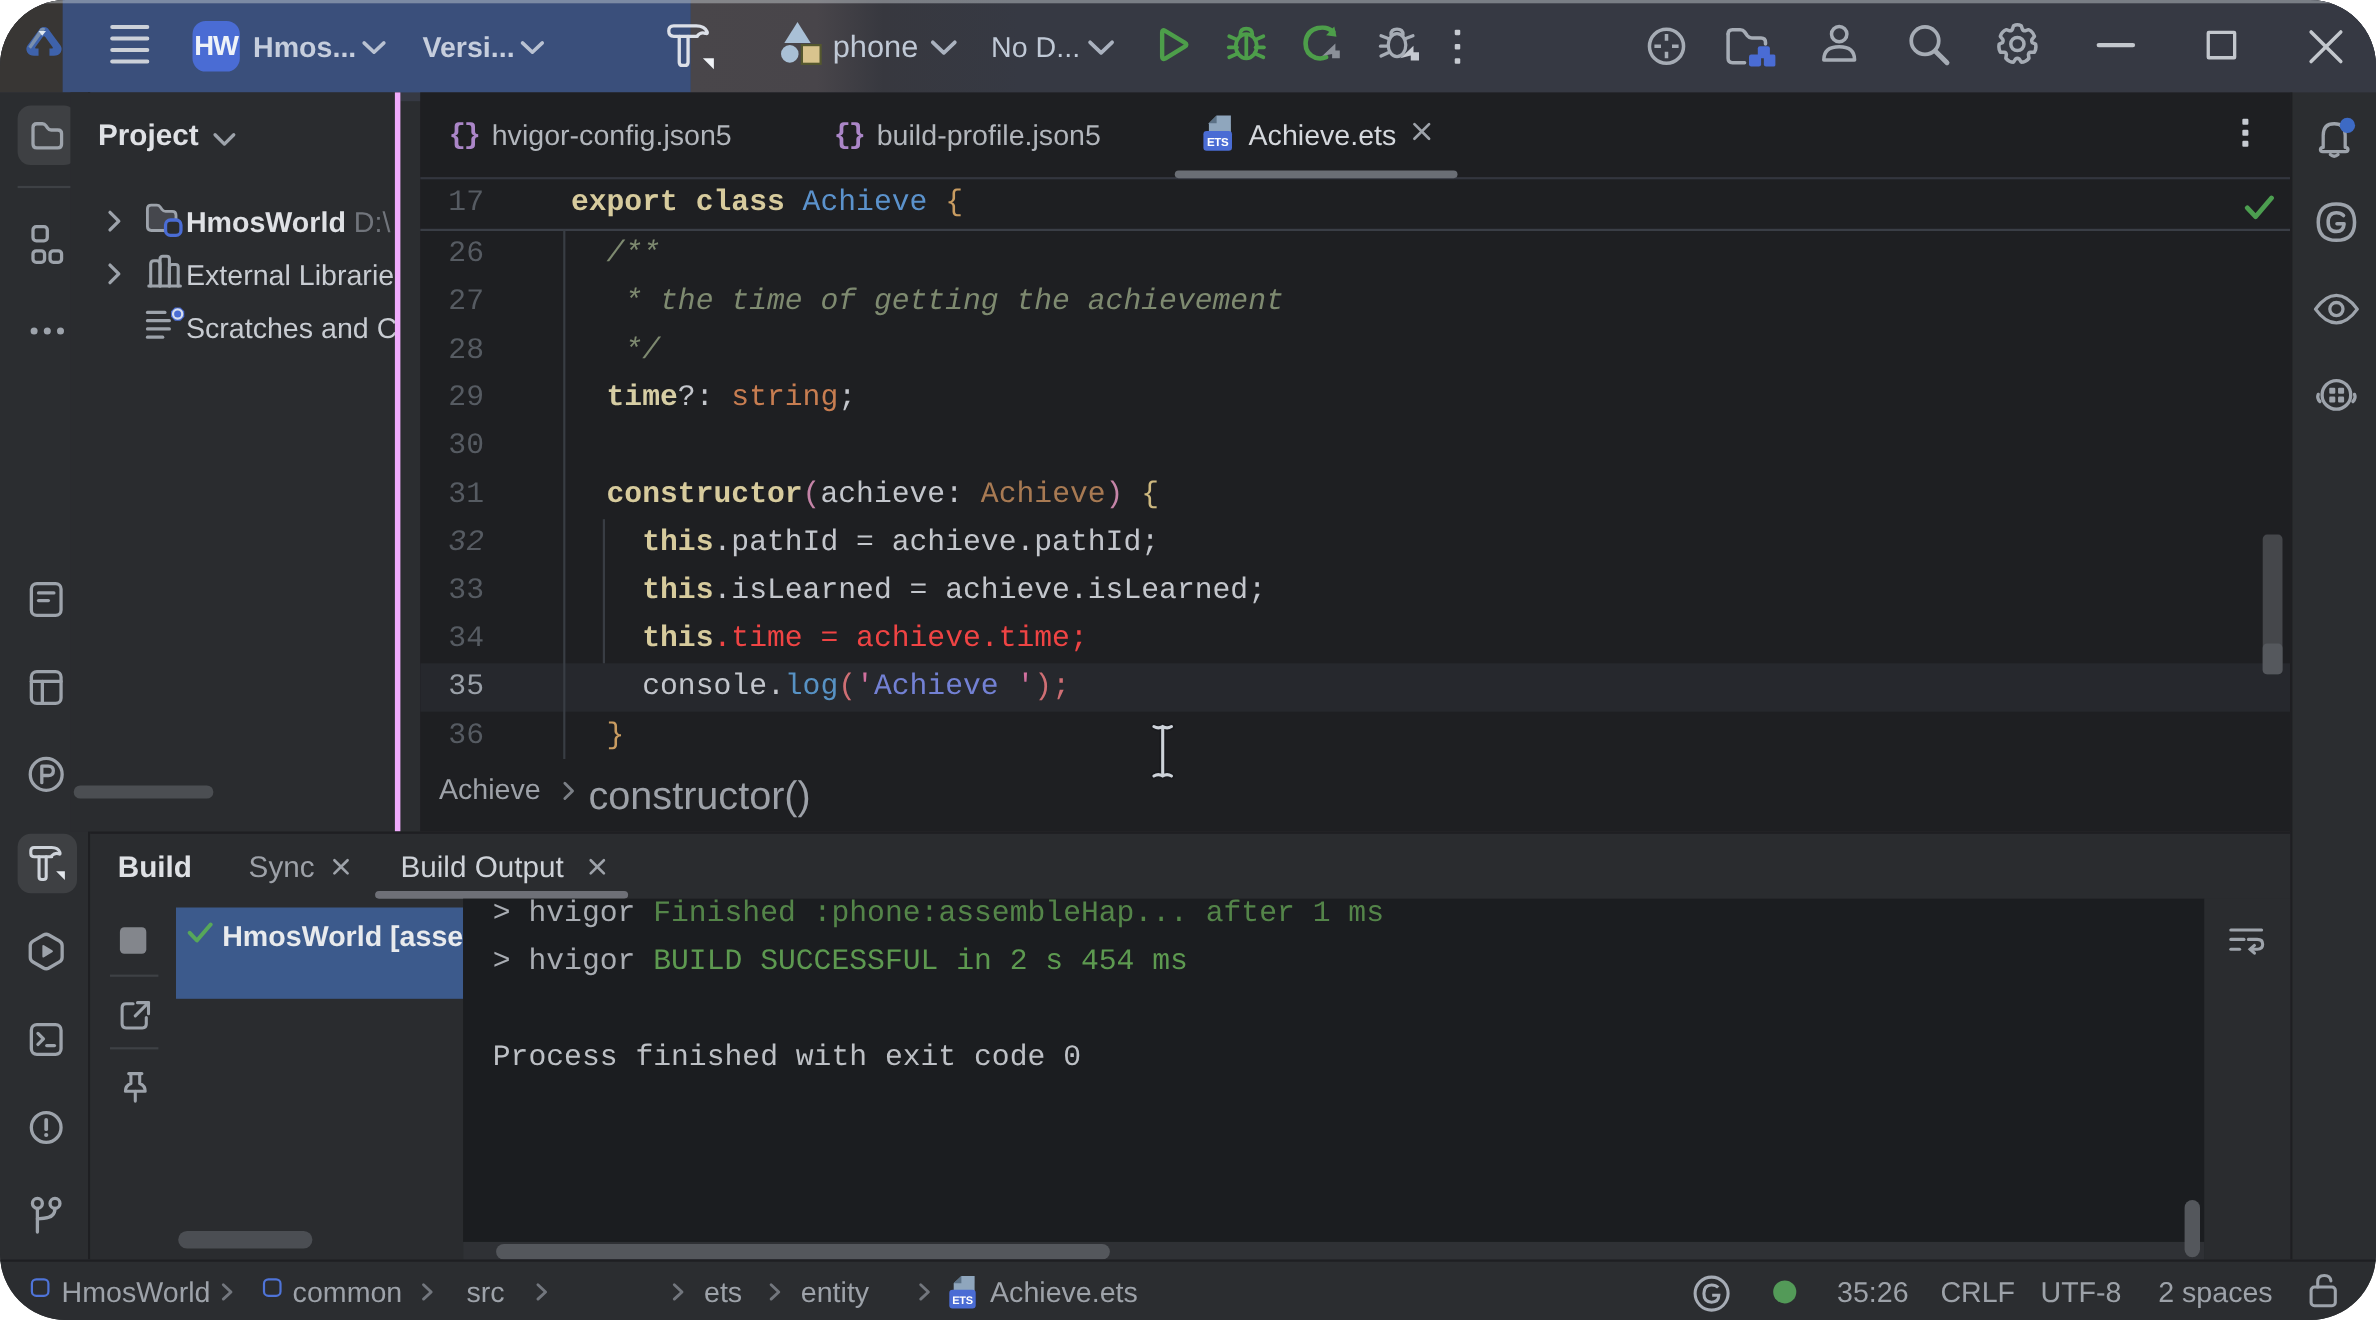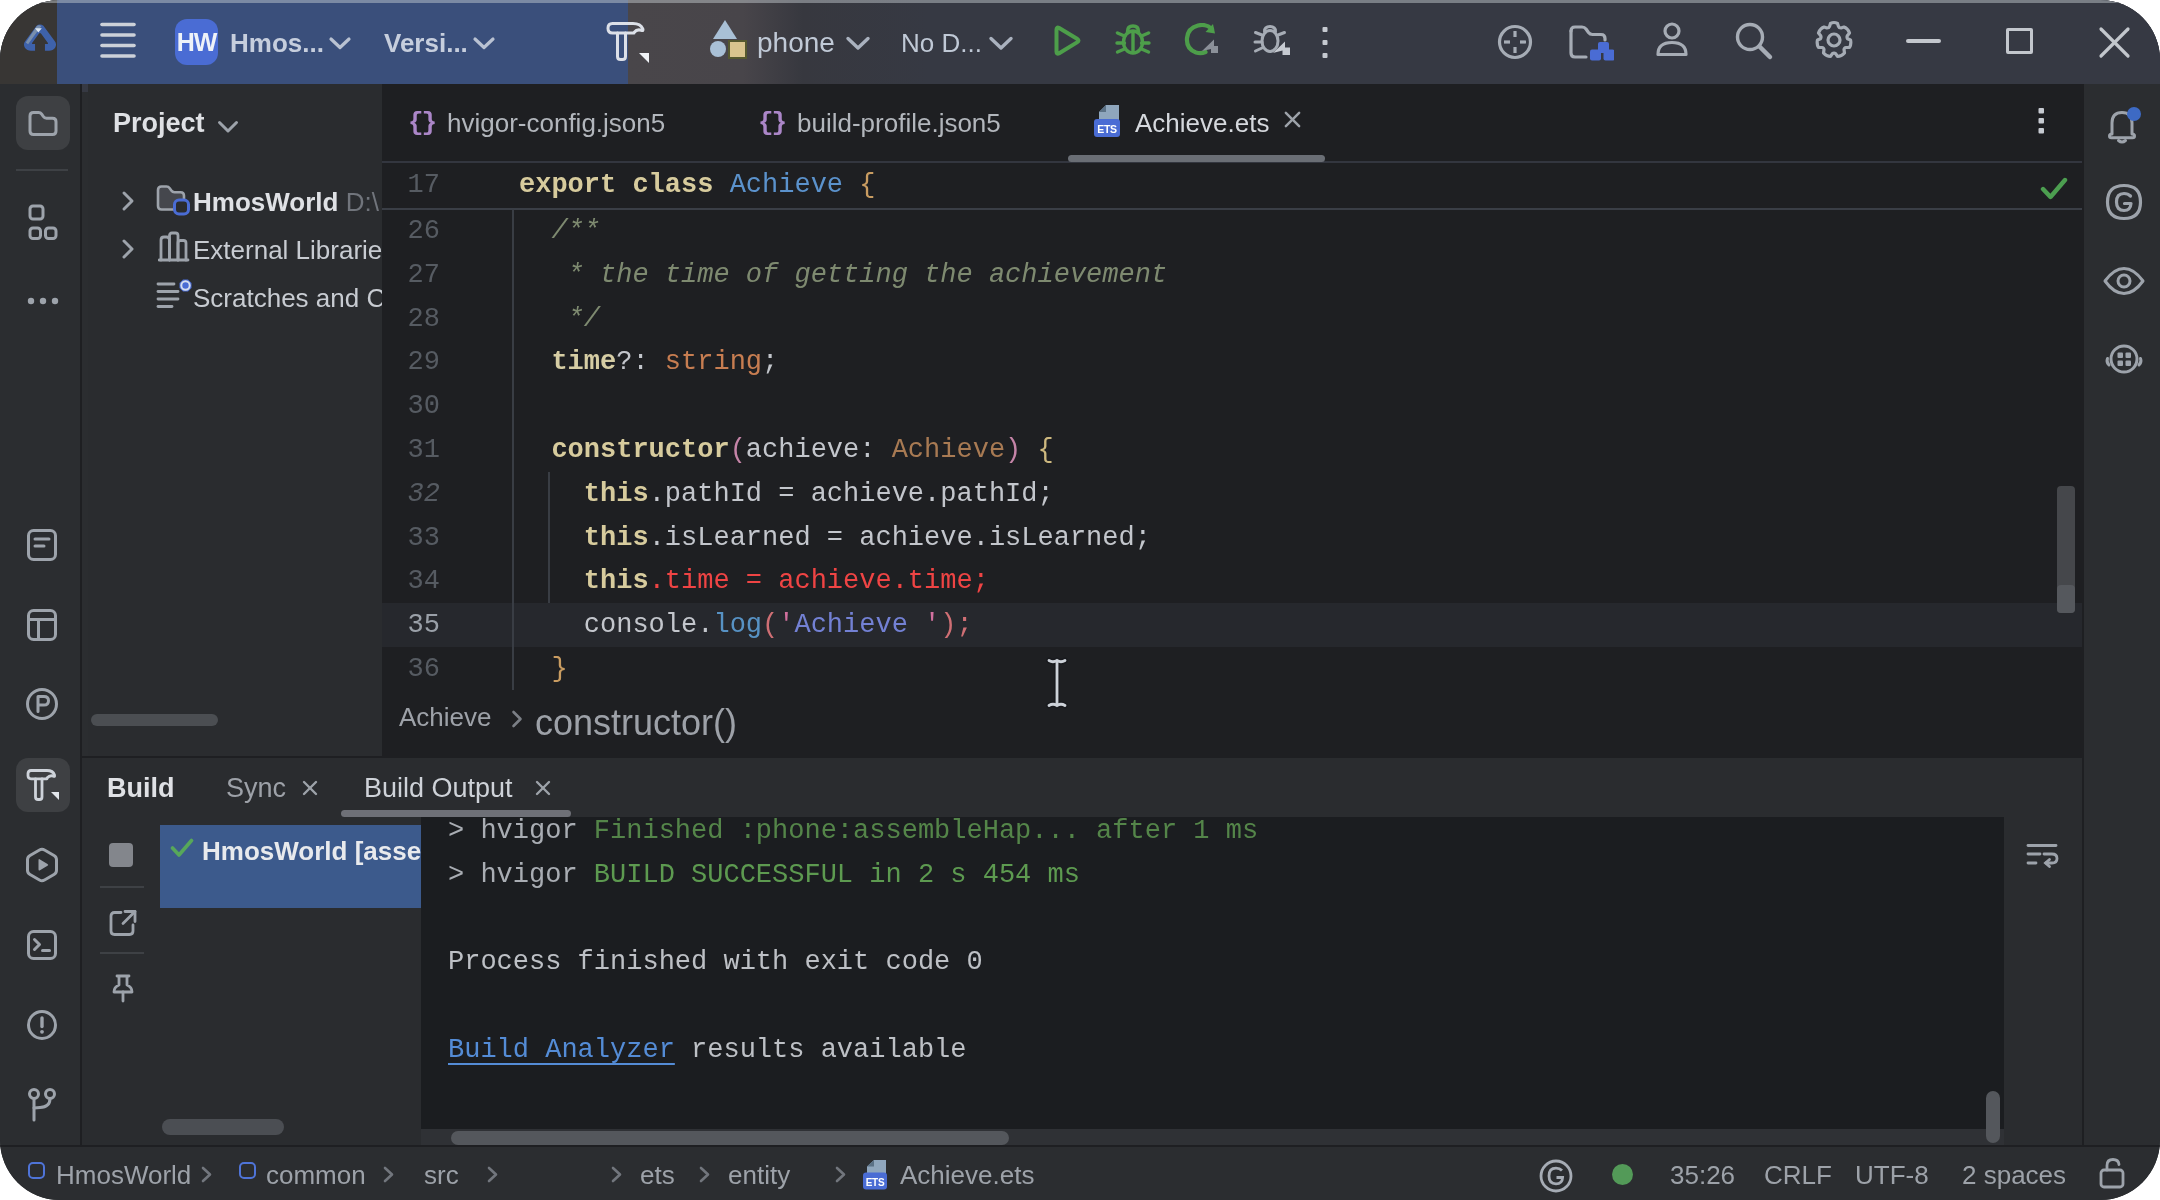--- a/index.html
+++ b/index.html
@@ -21,21 +21,21 @@
   .tb-txt { position:absolute; top:28px; font-size:26px; color:#c6cedd; }
 
   
   .leftrail { position:absolute; left:0; top:84px; width:82px; height:1061px; background:#2b2d30; border-right:2px solid #1e1f22; }
   .railbtn { position:absolute; left:16px; width:54px; height:54px; background:#3e4043; border-radius:12px; }
 
   
   .rightrail { position:absolute; left:2082px; top:84px; width:78px; height:1061px; background:#2b2d30; border-left:2px solid #1e1f22; }
 
   
-  .project { position:absolute; left:88px; top:84px; width:300px; height:672px; background:#2a2c2f; border-right:2px solid #f0abfc; overflow:hidden; }
+  .project { position:absolute; left:64px; top:84px; width:300px; height:672px; background:#2a2c2f; border-right:5px solid #f0abfc; overflow:hidden; }
 
   
   .editor { position:absolute; left:382px; top:84px; width:1700px; height:672px; background:#1e1f22; overflow:hidden; }
   .mono { font-family:"Liberation Mono", monospace; font-size:27px; white-space:pre; }
   .cl { position:absolute; left:0; width:1700px; height:44px; line-height:44px; }
   .num { position:absolute; left:0; width:58px; text-align:right; color:#565b62; font-family:"Liberation Mono", monospace; font-size:27px; line-height:44px; }
   .b { font-weight:bold; }
   .it { font-style:italic; }
 
   
@@ -467,21 +467,20 @@
     <svg class="abs" style="left:88px;top:79px;" width="24" height="22" viewBox="0 0 24 22">
       <path d="M2.5 11 L9 18 L21.5 3.5" fill="none" stroke="#57a75a" stroke-width="3.6" stroke-linecap="round" stroke-linejoin="round"></path>
     </svg>
     <div class="abs b" style="left:120px;top:78px;width:219px;overflow:hidden;font-size:26px;color:#e8eaed;white-space:nowrap;">HmosWorld [assem</div>
 
     <div class="abs" style="left:339px;top:59px;width:1583px;height:330px;background:#1b1d20;"></div>
     <div class="abs mono" style="left:366px;top:52px;line-height:43.8px;">
       <div class="abs" style="top:0;white-space:pre;"><span style="color:#a9adb3;">&gt; hvigor </span><span style="color:#548549;">Finished :phone:assembleHap... after 1 ms</span></div>
       <div class="abs" style="top:43.8px;white-space:pre;"><span style="color:#a9adb3;">&gt; hvigor </span><span style="color:#5d9a50;">BUILD SUCCESSFUL in 2 s 454 ms</span></div>
       <div class="abs" style="top:131.4px;white-space:pre;color:#bdc0c5;">Process finished with exit code 0</div>
-      <div class="abs" style="top:219px;white-space:pre;"><span style="color:#548cd6;text-decoration:underline;text-underline-offset:6px;">Build Analyzer</span><span style="color:#bdc0c5;"> results available</span></div>
     </div>
 
     <div class="abs" style="left:1922px;top:59px;width:78px;height:330px;background:#2a2c2f;"></div>
     <svg class="abs" style="left:1944px;top:84px;" width="34" height="30" viewBox="0 0 34 30">
       <g stroke="#9da3ab" stroke-width="2.8" fill="none" stroke-linecap="round">
         <line x1="2" y1="3.5" x2="30" y2="3.5"></line>
         <line x1="2" y1="12" x2="14" y2="12"></line>
         <path d="M18 12 L26 12 Q31 12 31 16.5 Q31 21 26 21 L20 21"></path>
         <path d="M23.5 17.5 L19.5 21 L23.5 24.5"></path>
         <line x1="2" y1="21" x2="10" y2="21"></line>

